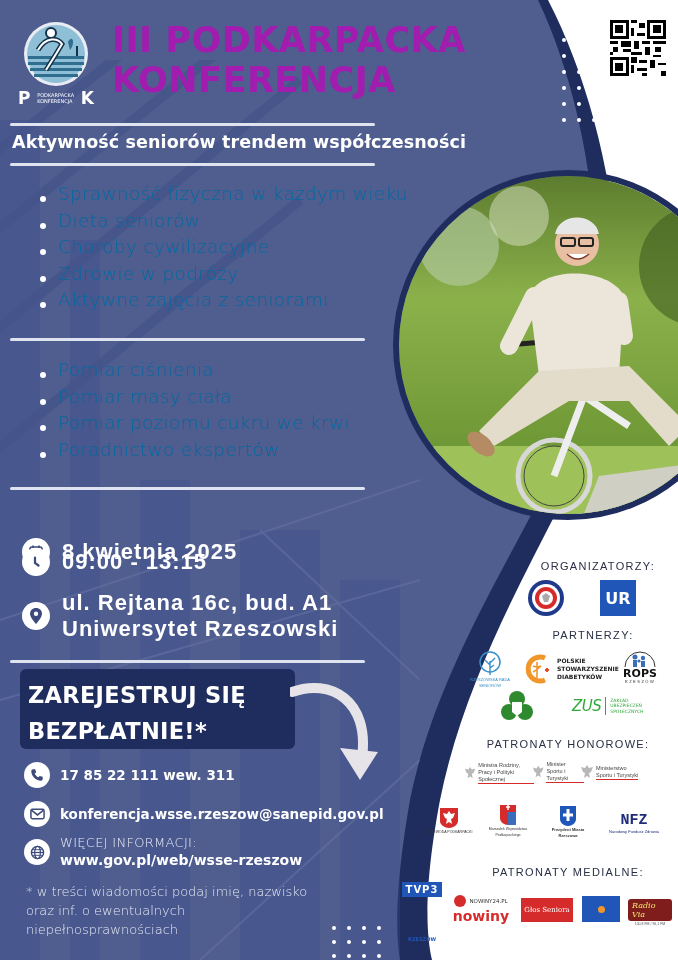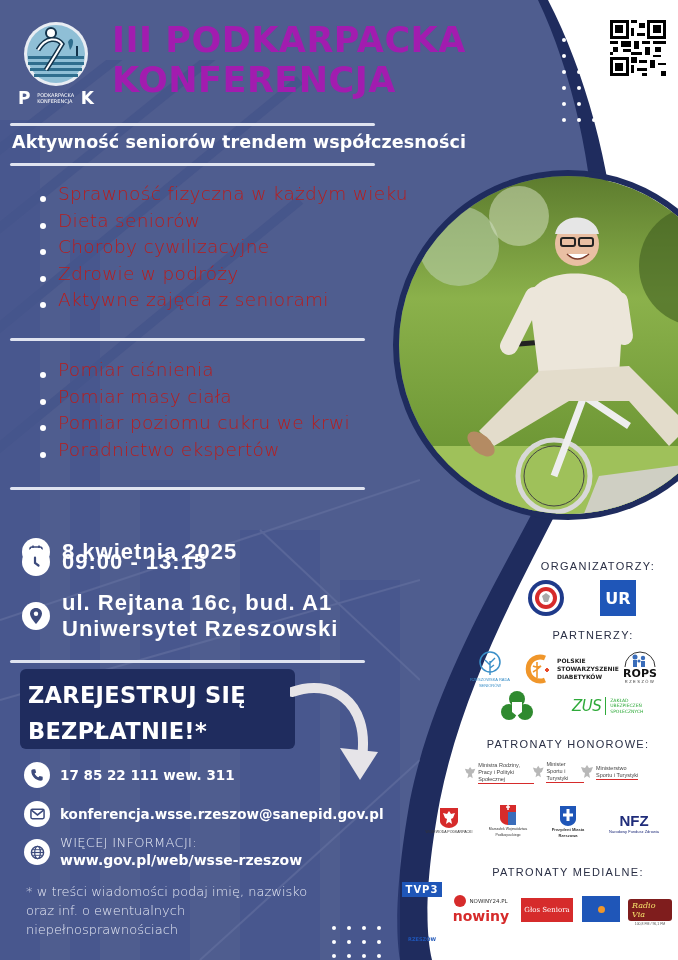--- a/index.html
+++ b/index.html
@@ -13,21 +13,21 @@
 
   
   .building { position: absolute; left: 0; top: 60px; width: 420px; height: 900px; opacity: 0.55; pointer-events: none; }
 
   .logo { position: absolute; left: 18px; top: 20px; width: 76px; height: 96px; }
   .title { position: absolute; left: 112px; top: 20px; font-family: "DejaVu Sans", sans-serif; font-weight: 700; font-size: 35px; line-height: 40px; letter-spacing: 0.5px; color: #a21caf; }
   .rule { position: absolute; left: 10px; height: 3px; background: #dfe3f0; border-radius: 2px; }
   .subtitle { position: absolute; left: 12px; top: 132px; font-family: "DejaVu Sans", sans-serif; font-weight: 700; font-size: 17.5px; color: #ffffff; letter-spacing: 0.1px; }
 
   .list { position: absolute; left: 38px; list-style: none; }
-  .list li { position: relative; padding-left: 20px; font-family: "DejaVu Sans", sans-serif; font-weight: 300; font-size: 18.5px; line-height: 26.5px; color: #b91c1c; letter-spacing: 0.3px; }
+  .list li { position: relative; padding-left: 20px; font-family: "DejaVu Sans", sans-serif; font-weight: 300; font-size: 18.5px; line-height: 26.5px; color: #0369a1; letter-spacing: 0.3px; }
   .list li::before { content: ""; position: absolute; left: 2px; top: 15px; width: 6px; height: 6px; border-radius: 50%; background: #ffffff; }
 
   .info-row { position: absolute; left: 22px; display: flex; align-items: center; }
   .icon-circle { width: 28px; height: 28px; border-radius: 50%; background: #ffffff; display: flex; align-items: center; justify-content: center; flex: 0 0 auto; }
   .info-text { font-family: "Liberation Sans", sans-serif; font-weight: 700; font-size: 22px; color: #ffffff; letter-spacing: 1px; margin-left: 12px; line-height: 26px; }
 
   .cta { position: absolute; left: 20px; top: 669px; width: 275px; height: 80px; background: #1f2c5e; border-radius: 6px; padding: 8px 8px 0 8px; }
   .cta-text { font-family: "DejaVu Sans", sans-serif; font-weight: 700; font-size: 22.5px; line-height: 36px; color: #ffffff; letter-spacing: 0.3px; }
 
   .contact-row { position: absolute; left: 24px; display: flex; align-items: center; }
@@ -448,21 +448,21 @@
     <span class="small-caption" style="font-size:3.5px;width:40px;">Marszałek Województwa Podkarpackiego</span>
   </div>
   <div class="logo-box" style="left:546px;top:802px;width:44px;height:40px;flex-direction:column;">
     <svg width="18" height="22" viewBox="0 0 18 22" xmlns="http://www.w3.org/2000/svg">
         <path d="M1 1 L17 1 L17 14 C17 18 13 21 9 21 C5 21 1 18 1 14 Z" fill="#1f56b8"></path>
         <path d="M9 4 L9 16 M4 10 L14 10" stroke="#fff" stroke-width="3"></path>
       </svg>
     <span class="small-caption" style="font-size:4px;font-weight:700;width:40px;">Prezydent Miasta Rzeszowa</span>
   </div>
   <div class="logo-box" style="left:604px;top:810px;width:60px;height:28px;flex-direction:column;">
-    <span style="font-family:Liberation Sans, sans-serif;font-weight:700;font-size:15px;color:#1f2c7a;line-height:16px;">NFZ</span>
+    <span style="font-family:Liberation Mono, monospace;font-weight:700;font-size:15px;color:#1f2c7a;line-height:16px;">NFZ</span>
     <span class="small-caption" style="font-size:4px;color:#1f2c7a;">Narodowy Fundusz Zdrowia</span>
   </div>
 
   <div class="section-title" style="left:470px;top:866px;width:196px;">PATRONATY MEDIALNE:</div>
 
   <div class="logo-box" style="left:400px;top:895px;width:44px;height:34px;flex-direction:column;gap:37px;">
     <span style="background:#1f56b8;color:#fff;font-family:'DejaVu Sans',sans-serif;font-weight:700;font-size:10px;padding:2px 4px;letter-spacing:1px;">TVP3</span>
     <span style="font-family:'DejaVu Sans',sans-serif;font-weight:700;font-size:5px;color:#1f56b8;margin-top:2px;">RZESZÓW</span>
   </div>
   <div class="logo-box" style="left:450px;top:890px;width:62px;height:40px;flex-direction:column;align-items:center;">

